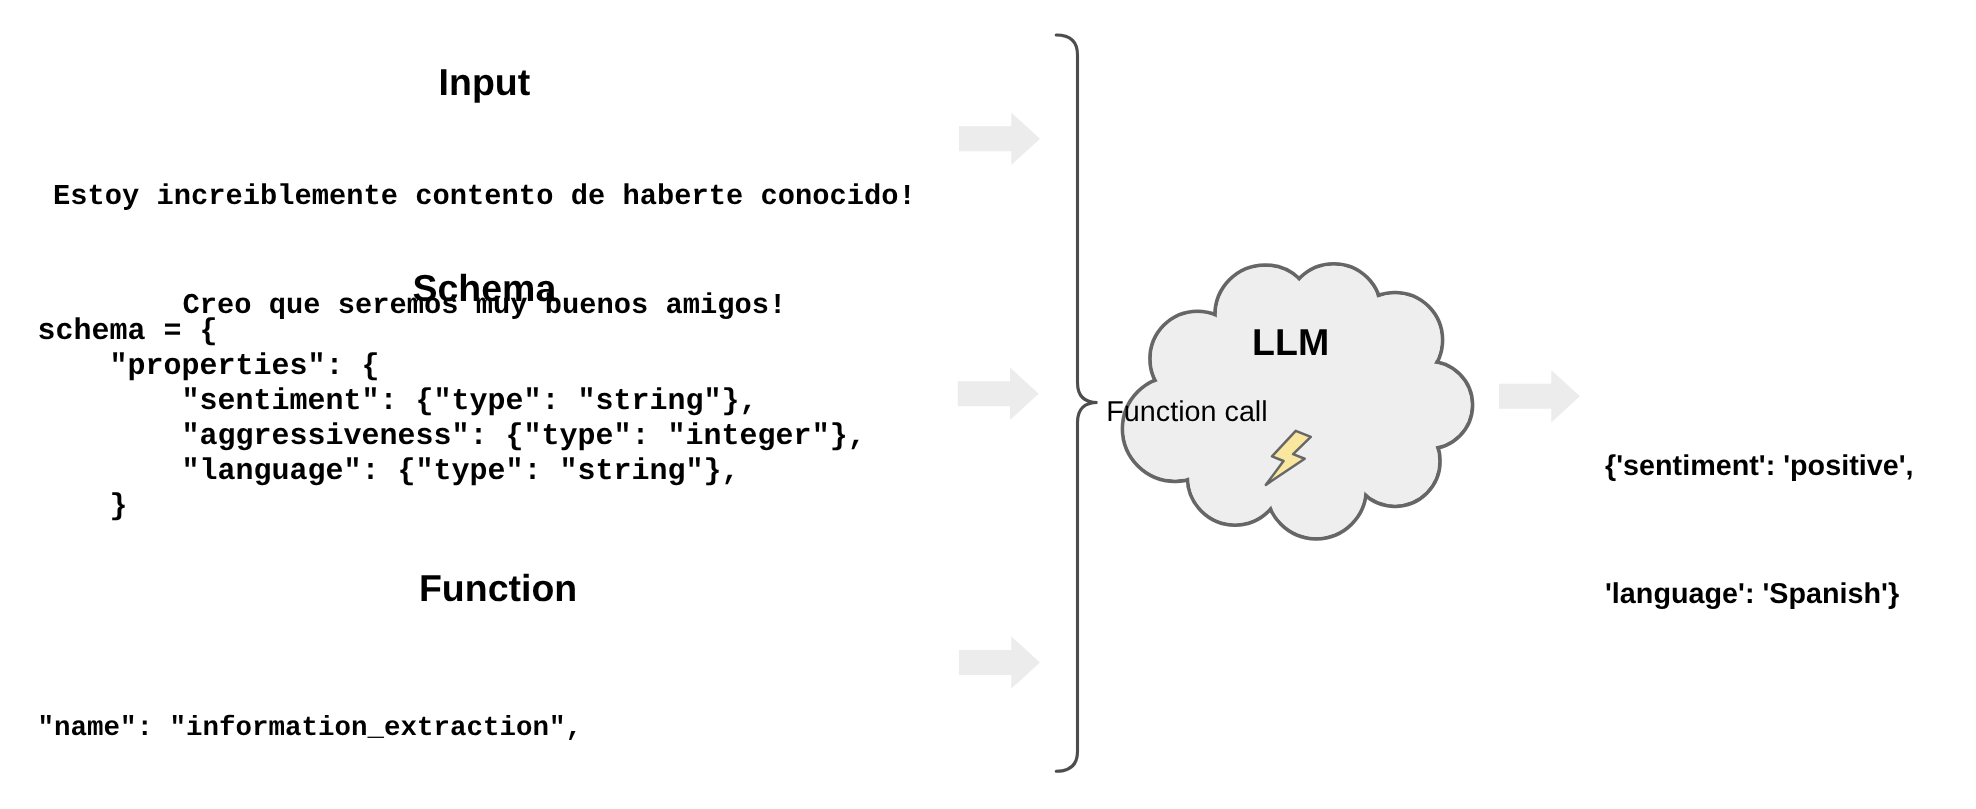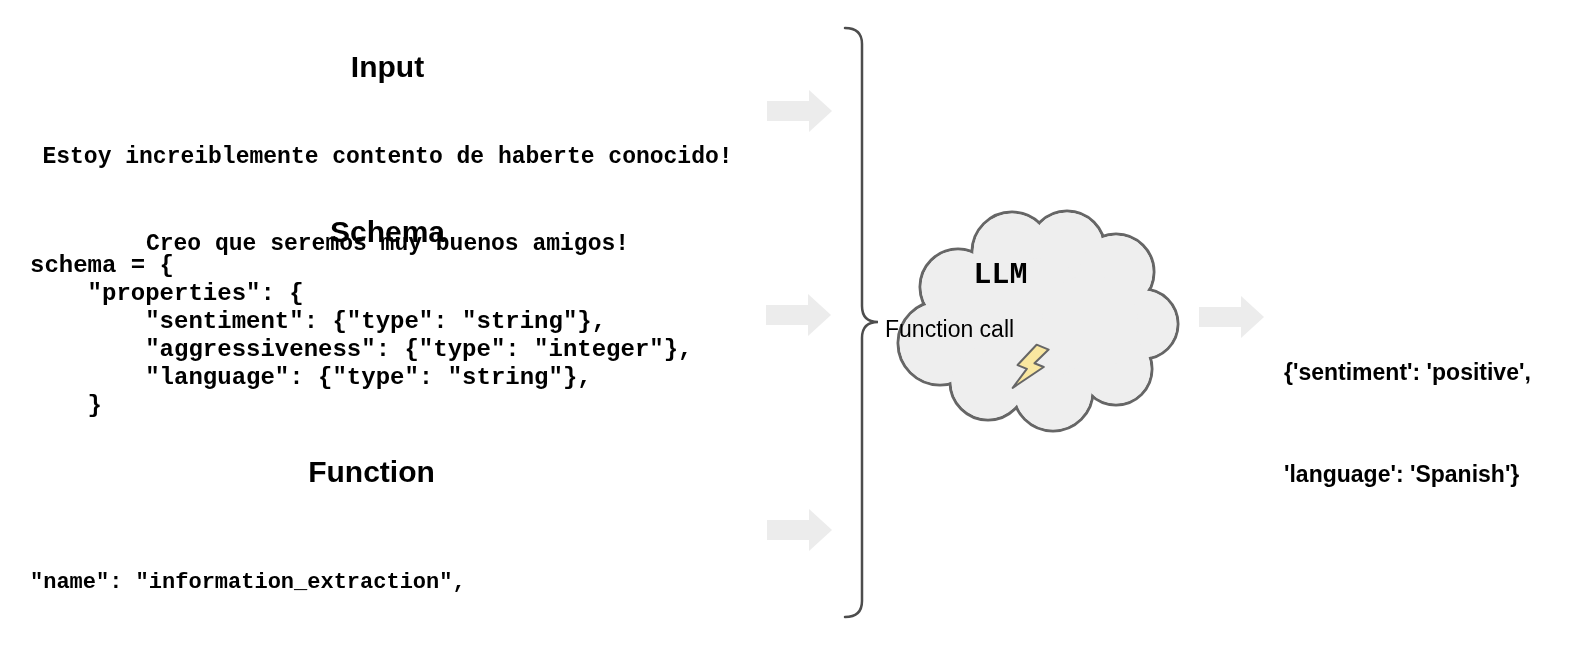--- a/index.html
+++ b/index.html
@@ -74,21 +74,21 @@
   </div>
 
   <div class="abs sec-title" style="left:30px; top:214px;">Schema</div>
   <pre class="abs mono schema-code" style="left:30px; top:252px;">schema = {
     "properties": {
         "sentiment": {"type": "string"},
         "aggressiveness": {"type": "integer"},
         "language": {"type": "string"},
     }</pre>
 
-  <div class="abs sec-title" style="left:14px; top:454px;">Function</div>
+  <div class="abs sec-title" style="left:41px; top:454px;">Function</div>
   <div class="abs mono function-code" style="left:30px; top:490px;">
     <div>"name": "information_extraction",</div>
     
     
   </div>
 
   <svg class="abs" style="left:767px; top:89px;" width="66" height="44" viewBox="0 0 66 44" aria-hidden="true">
     <polygon points="0,12 42,12 42,1 65,22 42,43 42,32 0,32" fill="#ececec"></polygon>
   </svg>
   <svg class="abs" style="left:766px; top:293px;" width="66" height="44" viewBox="0 0 66 44" aria-hidden="true">
@@ -122,21 +122,21 @@
       <circle cx="231" cy="67" r="36.5"></circle>
       <circle cx="258" cy="119" r="33.5"></circle>
       <circle cx="231" cy="164" r="34.5"></circle>
       <circle cx="168" cy="186" r="38.5"></circle>
       <circle cx="103" cy="177" r="36.5"></circle>
       <circle cx="150" cy="115" r="62"></circle>
       <circle cx="205" cy="118" r="48"></circle>
     </g>
   </svg>
 
-  <div class="abs llm-title" style="left:853px; top:258px;font-family:Liberation Mono, monospace;">LLM</div>
+  <div class="abs llm-title" style="left:885px; top:258px;">LLM</div>
   <div class="abs llm-subtitle" style="left:885px; top:316px;">Function call</div>
 
   <svg class="abs" style="left:1006px; top:341px;" width="48" height="62" viewBox="0 0 48 62" aria-hidden="true">
     <g transform="rotate(22 24 28)">
       <polygon points="21,3 34,3 26,21 36,21 15,52 21,29 11,29" fill="#f9e7a0" stroke="#666666" stroke-width="2" stroke-linejoin="round"></polygon>
     </g>
   </svg>
 
   <svg class="abs" style="left:1199px; top:295px;" width="66" height="44" viewBox="0 0 66 44" aria-hidden="true">
     <polygon points="0,12 42,12 42,1 65,22 42,43 42,32 0,32" fill="#ececec"></polygon>

